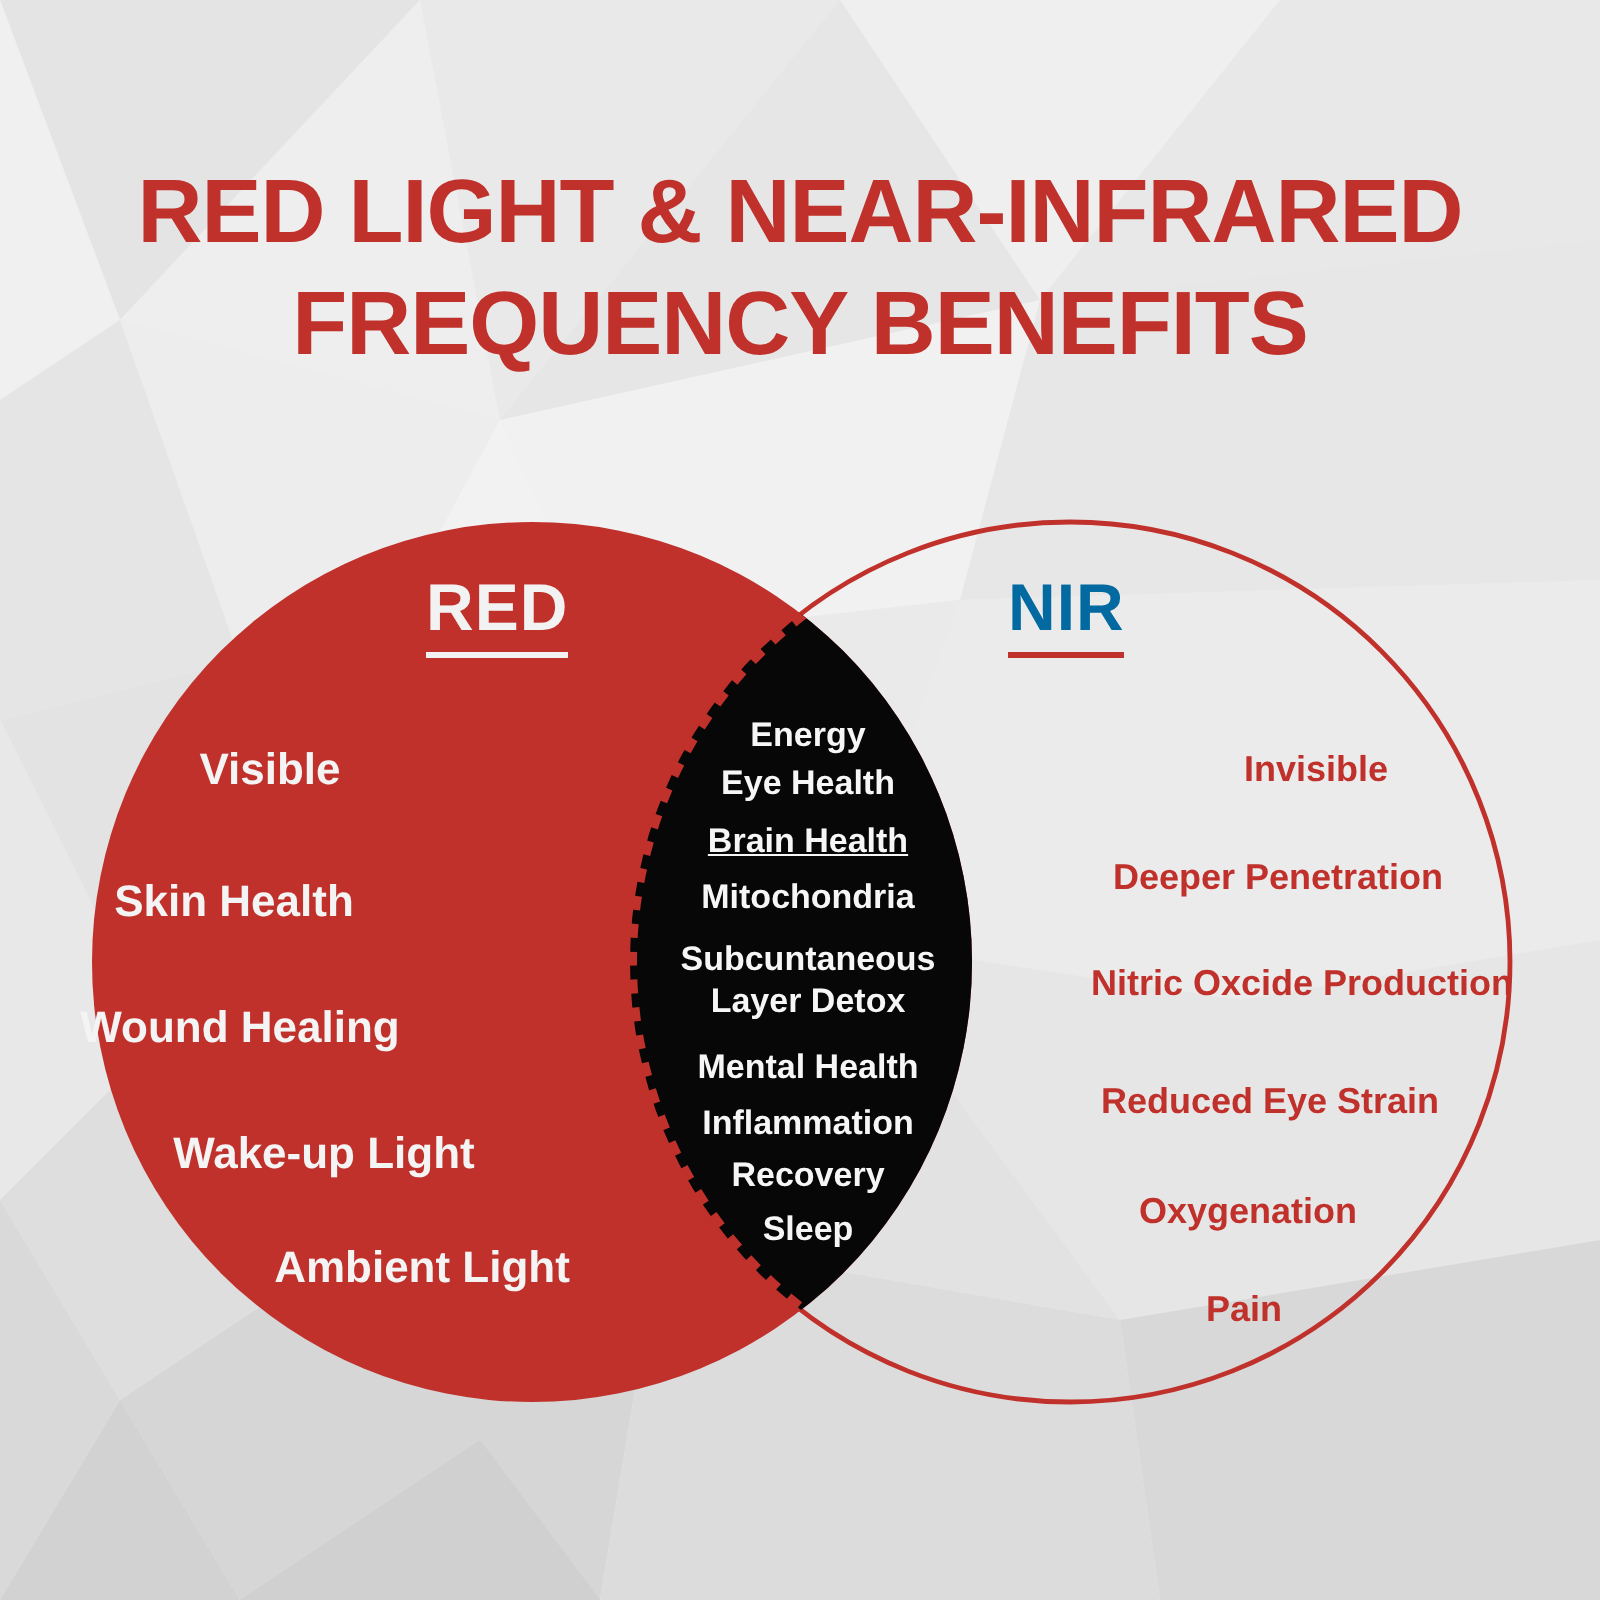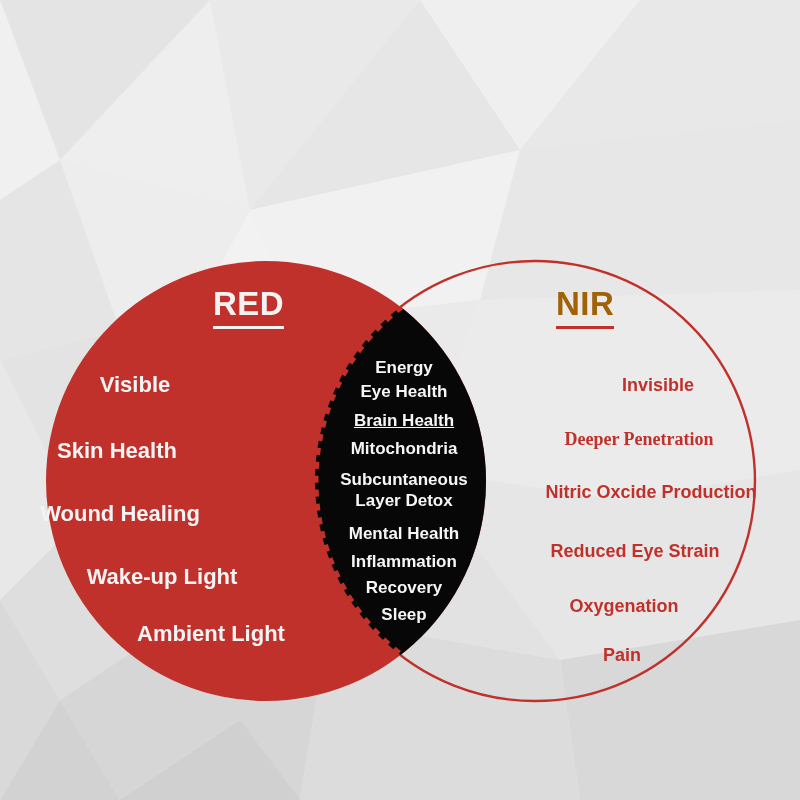--- a/index.html
+++ b/index.html
@@ -74,23 +74,23 @@
     height: 3px;
     margin-top: 3px;
   }
   #heading-red {
     left: 213px;
     top: 285px;
     color: #f2f2f2;
   }
   #heading-red .hd-underline { background: #f2f2f2; }
   #heading-nir {
-    left: 556px;
+    left: 504px;
     top: 285px;
-    color: #a16207;
+    color: #0369a1;
   }
   #heading-nir .hd-underline { background: #c0312b; }
 
   
   .item-list {
     position: absolute;
     z-index: 8;
     list-style: none;
     margin: 0;
     padding: 0;
@@ -152,20 +152,24 @@
     <polygon points="0,600 80,520 150,640 60,700" fill="#dedede"></polygon>
     <polygon points="0,600 60,700 0,800" fill="#d9d9d9"></polygon>
     <polygon points="60,700 150,640 330,620 300,800 120,800" fill="#d6d6d6"></polygon>
     <polygon points="0,800 60,700 120,800" fill="#d2d2d2"></polygon>
     <polygon points="300,800 330,620 560,660 580,800" fill="#dcdcdc"></polygon>
     <polygon points="580,800 560,660 800,620 800,800" fill="#d8d8d8"></polygon>
     <polygon points="120,800 300,800 240,720" fill="#d0d0d0"></polygon>
     <polygon points="300,320 250,210 180,340" fill="#f2f2f2"></polygon>
   </svg>
 
+  <div id="title-block">
+    <span class="title-line">RED LIGHT &amp; NEAR-INFRARED</span>
+    <span class="title-line">FREQUENCY BENEFITS</span>
+  </div>
 
   <svg id="venn" viewBox="0 0 800 800" preserveAspectRatio="none">
     <defs>
       <clipPath id="clip-left">
         <circle cx="266" cy="481" r="220"></circle>
       </clipPath>
     </defs>
 
     <circle cx="266" cy="481" r="220" fill="#c0312b"></circle>
 
@@ -207,20 +211,20 @@
     <div class="item" style="left:404px; top:480px;">Subcuntaneous</div>
     <div class="item" style="left:404px; top:501px;">Layer Detox</div>
     <div class="item" style="left:404px; top:534px;">Mental Health</div>
     <div class="item" style="left:404px; top:562px;">Inflammation</div>
     <div class="item" style="left:404px; top:588px;">Recovery</div>
     <div class="item" style="left:404px; top:615px;">Sleep</div>
   </div>
 
   <div id="list-nir" class="item-list">
     <div class="item" style="left:658px; top:385px;">Invisible</div>
-    <div class="item" style="left:639px; top:439px;font-family:Liberation Serif, serif;">Deeper Penetration</div>
+    <div class="item" style="left:639px; top:439px;">Deeper Penetration</div>
     <div class="item" style="left:625px; top:492px;margin-left:26px;">Nitric Oxcide Production</div>
     <div class="item" style="left:635px; top:551px;">Reduced Eye Strain</div>
     <div class="item" style="left:624px; top:606px;">Oxygenation</div>
     <div class="item" style="left:622px; top:655px;">Pain</div>
   </div>
 
 </div>
 
 </body></html>

